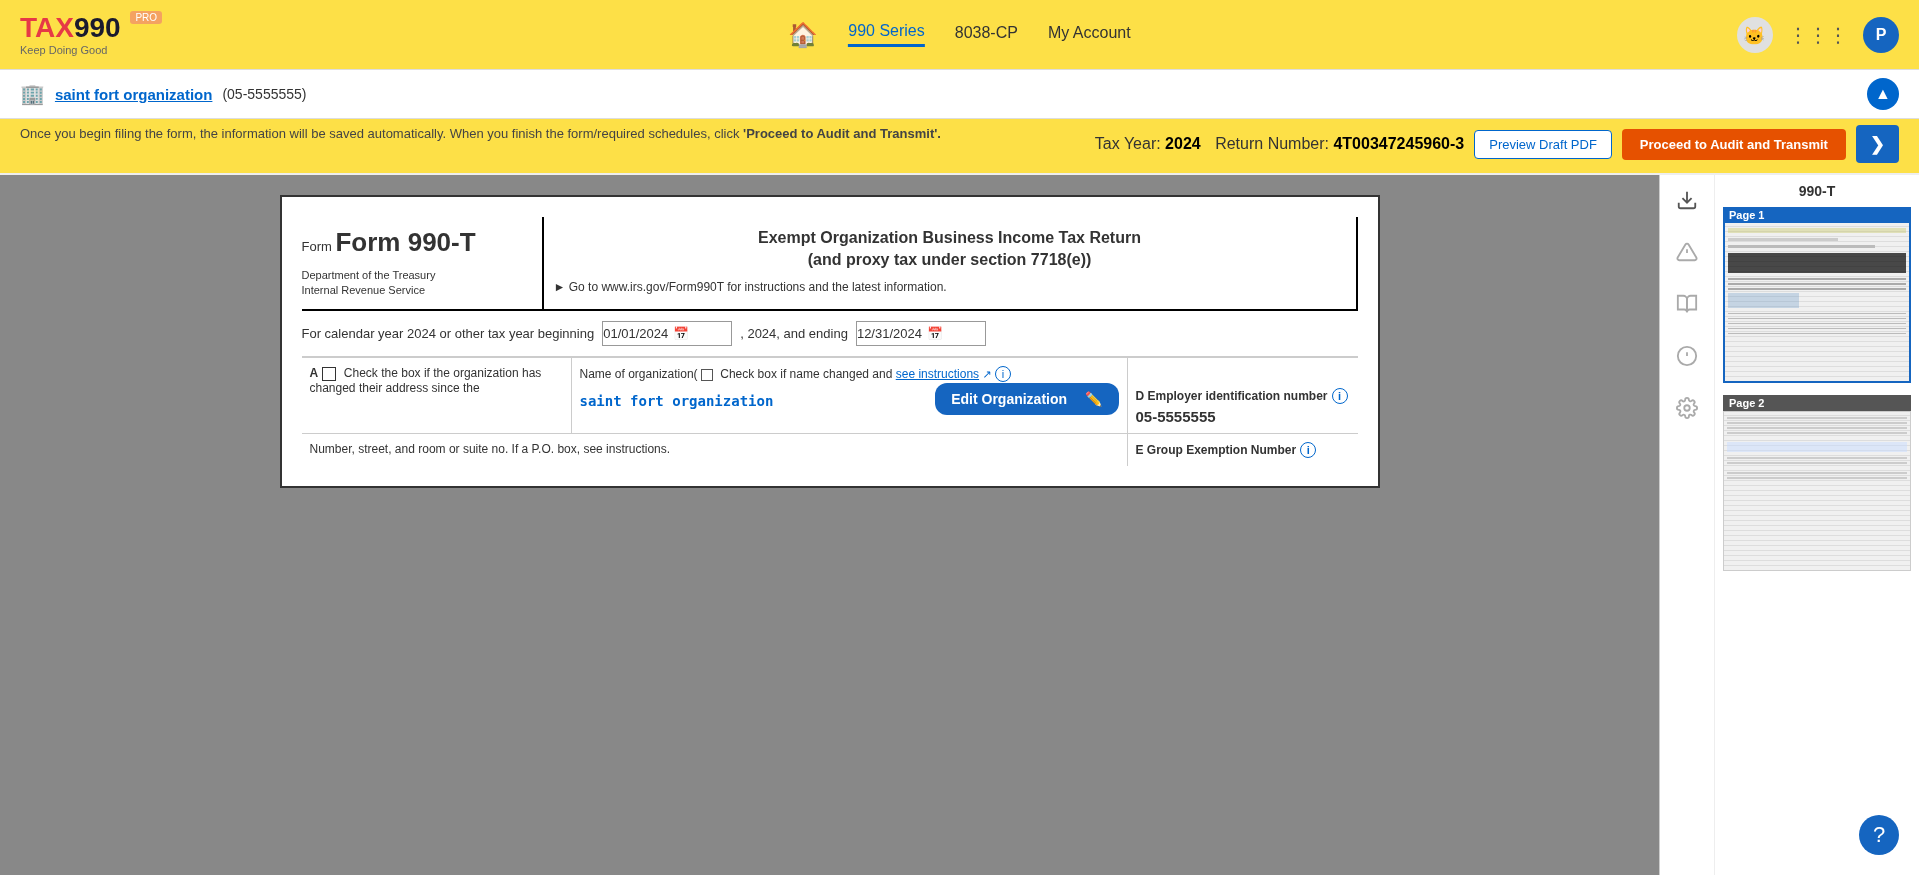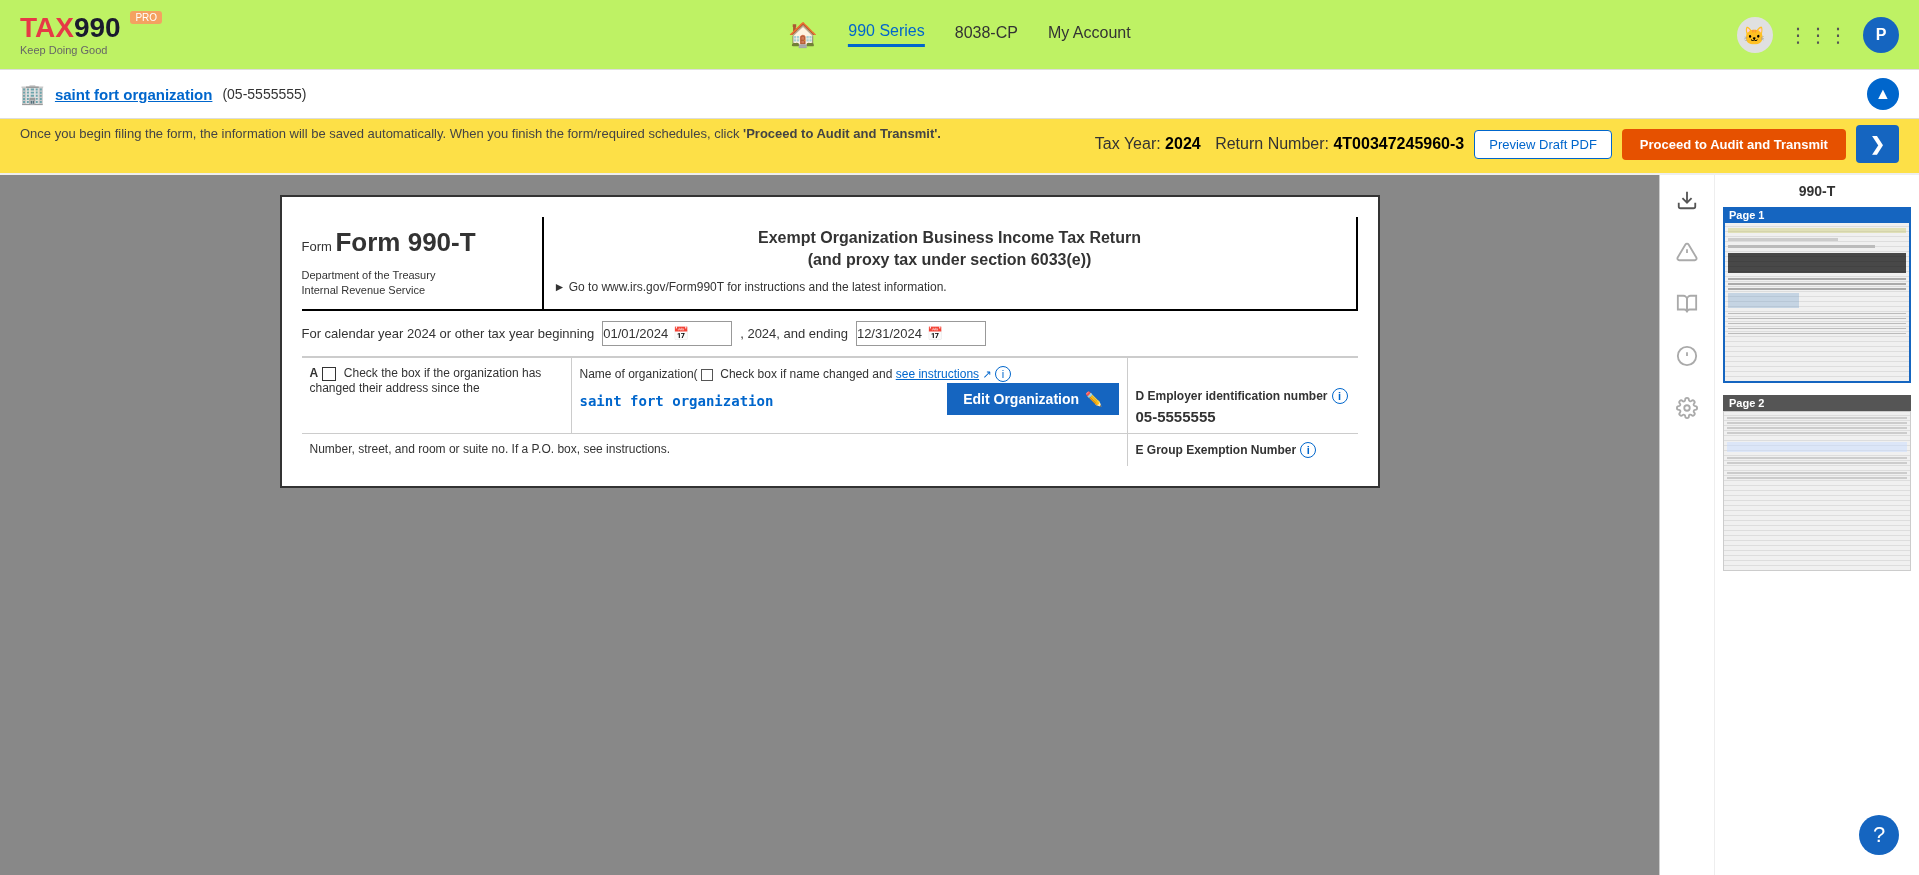--- a/index.html
+++ b/index.html
@@ -2,21 +2,21 @@
 <html><head>
   <meta charset="utf-8">
   <style>
     * { box-sizing: border-box; margin: 0; padding: 0; }
     body { font-family: Arial, sans-serif; font-size: 14px; background: #f0f0f0; color: #333; overflow-x: hidden; }
 
     
     .header {
       display: flex;
       align-items: center;
-      background: #bef264;
+      background: #fde047;
       padding: 0 20px;
       height: 70px;
       border-bottom: 1px solid #ddd;
       position: relative;
     }
     .logo-area {
       display: flex;
       flex-direction: column;
       margin-right: auto;
     }
@@ -419,26 +419,26 @@
     }
     .org-name-display {
       color: #0066cc;
       font-family: monospace;
       font-size: 14px;
       font-weight: bold;
     }
     .edit-org-btn {
       display: inline-flex;
       align-items: center;
-      gap: 6px;
+      gap: 18px;
       background: #1565c0;
       color: #fff;
       border: none;
       padding: 8px 16px;
-      border-radius: 0;
+      border-radius: 12px;
       font-size: 14px;
       font-weight: bold;
       cursor: pointer;
       float: right;
       margin-top: -5px;
     }
     .field-ein-col {
       width: 230px;
       flex-shrink: 0;
       padding: 8px;
@@ -611,21 +611,21 @@
             Form <strong style="font-size:26px;">Form 990-T</strong>
           </div>
           <div class="dept-info">
             <div>Department of the Treasury</div>
             <div>Internal Revenue Service</div>
           </div>
         </div>
         <div class="form-center-col">
           <div class="form-title">
             <div>Exempt Organization Business Income Tax Return</div>
-            <div>(and proxy tax under section 6033(e))</div>
+            <div>(and proxy tax under section 7718(e))</div>
           </div>
           <div class="form-instructions">
             <div style="margin-bottom:4px;">► Go to www.irs.gov/Form990T for instructions and the latest information.</div>
           </div>
         </div>
       </div>
 
       <div class="date-row">
         <span>For calendar year 2024 or other tax year beginning</span>
         <span style="margin: 0 8px;">

